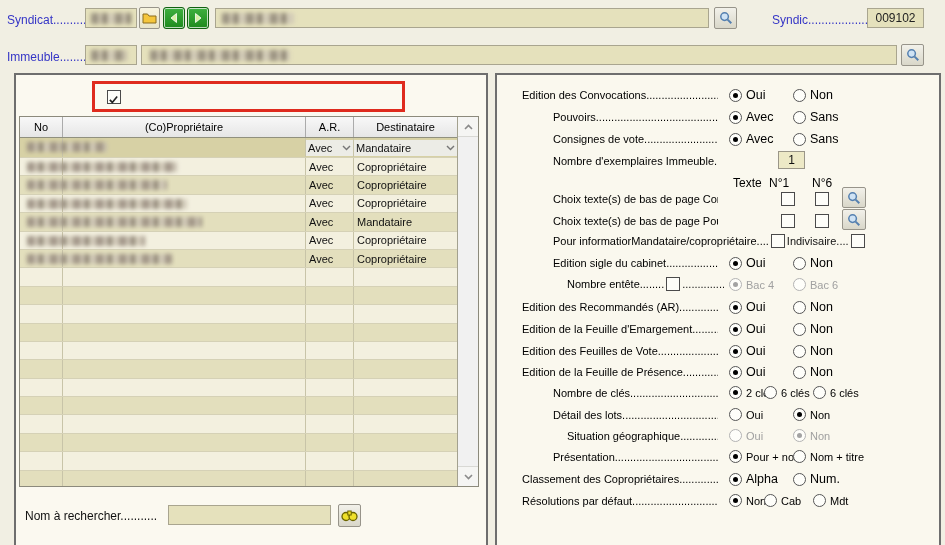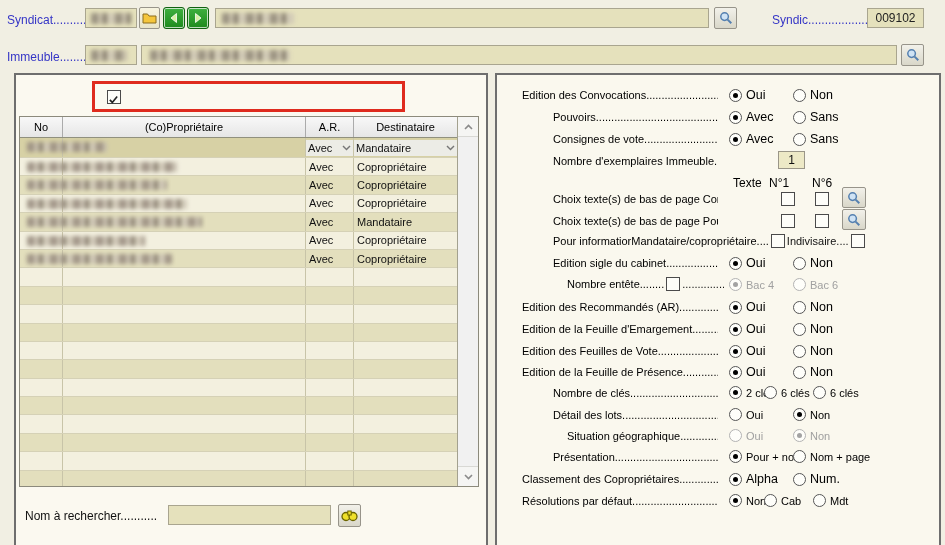--- a/index.html
+++ b/index.html
@@ -508,21 +508,21 @@
           </span>
         </div>
         <div class="opt-row" style="top: 372px;">
           <span class="olabel ind1">Présentation........................................</span>
           <span class="ctrl col-a">
             <span class="radio sel"></span>
             <span class="rlabel">Pour + nom</span>
           </span>
           <span class="ctrl col-b">
             <span class="radio"></span>
-            <span class="rlabel">Nom + page</span>
+            <span class="rlabel">Nom + titre</span>
           </span>
         </div>
         <div class="opt-row" style="top: 394px;">
           <span class="olabel ind0">Classement des Copropriétaires..................</span>
           <span class="ctrl col-a">
             <span class="radio sel"></span>
             <span class="rlabel big">Alpha</span>
           </span>
           <span class="ctrl col-b">
             <span class="radio"></span>

